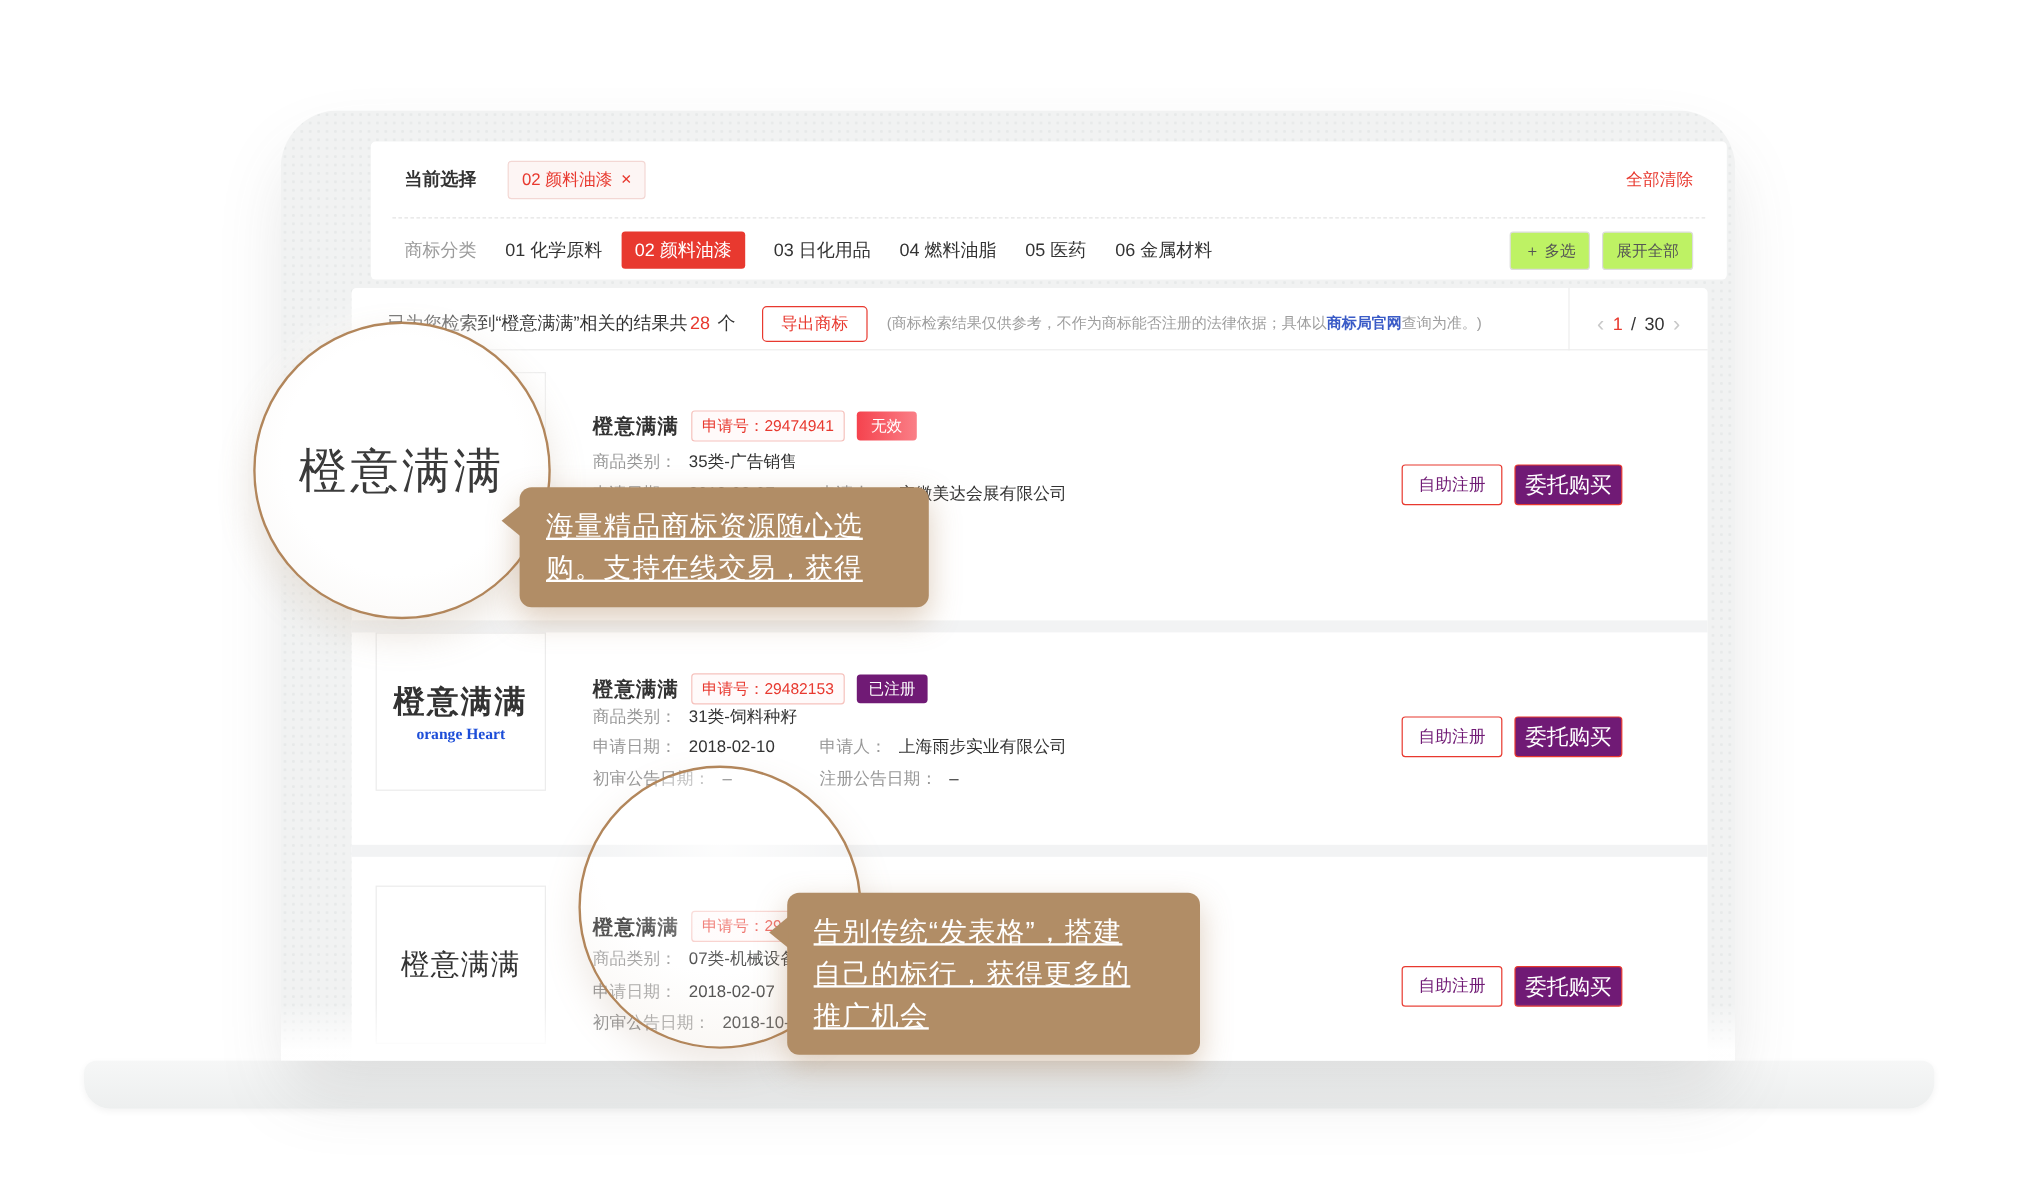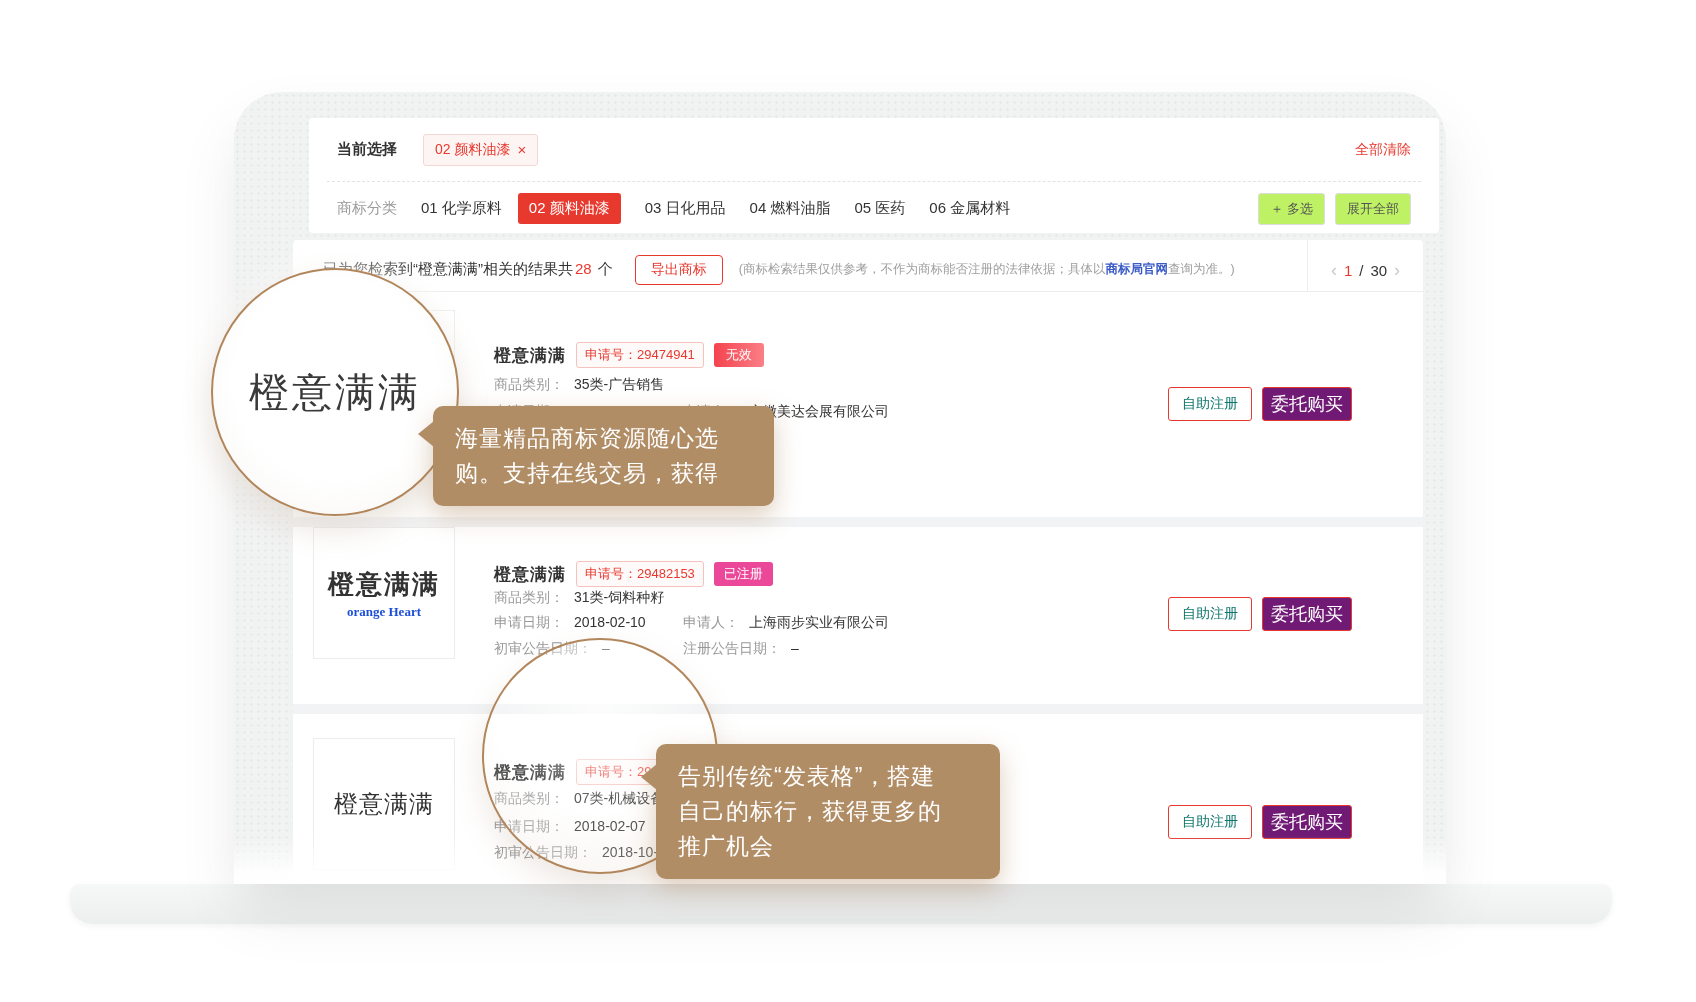--- a/index.html
+++ b/index.html
@@ -78,33 +78,33 @@
     font-size:26px; font-weight:700; letter-spacing:2px; }
   .thumb-sub { font-family:Liberation Serif, serif;
     font-size:13px; font-weight:700; color:#1d4ed8; margin-top:2px; }
 
   .line-title { position:absolute; left:201px; display:flex; align-items:center; gap:10px; }
   .tm-name { font-size:17px; font-weight:700; color:#333; letter-spacing:1px; }
   .appno-tag { border:1px solid #f6c2bd; background:#fffafa; color:#e8392f;
     font-size:13px; padding:3px 8px; border-radius:3px; white-space:nowrap; }
   .badge-invalid { background:linear-gradient(90deg,#f5434e,#fa7f87); color:#fff;
     font-size:13px; padding:3px 12px; border-radius:3px; }
-  .badge-registered { background:#ec4899; color:#fff; font-size:13px;
+  .badge-registered { background:#701a75; color:#fff; font-size:13px;
     padding:3px 10px; border-radius:3px; }
   .detail-line { position:absolute; left:201px; font-size:14px; display:flex; }
   .pair { display:flex; }
   .pair.w { width:189px; }
   .dl-label { color:#999; white-space:nowrap; }
   .dl-value { color:#333; margin-left:10px; white-space:nowrap; }
   #row1 .lt { top:50px; } #row1 .l2 { top:84px; } #row1 .l3 { top:111px; } #row1 .actions { top:95px; }
   #row2 .lt { top:34px; } #row2 .l2 { top:62px; } #row2 .l3 { top:87px; } #row2 .l4 { top:113px; } #row2 .actions { top:70px; }
   #row3 .lt { top:45px; } #row3 .l2 { top:76px; } #row3 .l3 { top:104px; } #row3 .l4 { top:130px; } #row3 .actions { top:91px; }
 
   .actions { position:absolute; right:71px; display:flex; gap:10px; }
-  .btn-outline { border:1px solid #e8392f; color:#0f766e; background:#fff;
+  .btn-outline { border:1px solid #e8392f; color:#701a75; background:#fff;
     border-radius:3px; font-size:14px; padding:4px 13px; cursor:pointer; white-space:nowrap; }
   .btn-solid { background:#701a75; color:#fff; border:1px solid #e8392f;
     border-radius:3px; font-size:18px; padding:4px 8px; cursor:pointer; white-space:nowrap; }
 
   
   .fade { position:absolute; pointer-events:none; z-index:5;
     background:linear-gradient(180deg,rgba(255,255,255,0),rgba(255,255,255,.97) 80%); }
   .fade-l { left:0;     top:744px; width:248px; height:48px; }
   .fade-c { left:248px; top:766px; width:236px; height:26px;
     background:linear-gradient(180deg,rgba(255,255,255,0),rgba(255,255,255,.85)); }
@@ -117,21 +117,21 @@
     box-shadow:0 14px 30px rgba(160,130,100,.22), 0 0 22px 10px rgba(255,255,255,.55);
     display:flex; align-items:center; justify-content:center; }
   .mag1-text { font-size:40px; color:#3a3a3a; font-weight:500; letter-spacing:3px; }
   .mag2 { left:482px; top:638px; width:236px; height:236px;
     background:radial-gradient(circle at 50% 28%, rgba(255,255,255,.8), rgba(255,255,255,.12) 52%, rgba(238,229,219,.45) 100%);
     box-shadow:0 14px 30px rgba(160,130,100,.18); }
 
   
   .bubble { position:absolute; z-index:12; background:#b18d66; border-radius:10px;
     color:#fff; padding:15px 22px; box-shadow:0 10px 26px rgba(160,115,70,.35); }
-  .bubble-line { font-size:23px; line-height:35px; letter-spacing:1px; white-space:nowrap; }
+  .bubble-line { font-size:23px; line-height:35px; letter-spacing:1px; white-space:nowrap;text-decoration:underline; }
   .bubble1 { left:433px; top:406px; width:341px; }
   .bubble2 { left:656px; top:744px; width:344px; }
   .tail { position:absolute; left:-15px; width:0; height:0;
     border-top:13px solid transparent; border-bottom:13px solid transparent;
     border-right:16px solid #b18d66; }
   .bubble1 .tail { top:15px; }
   .bubble2 .tail { top:20px; }
 </style>
 </head>
 <body>

